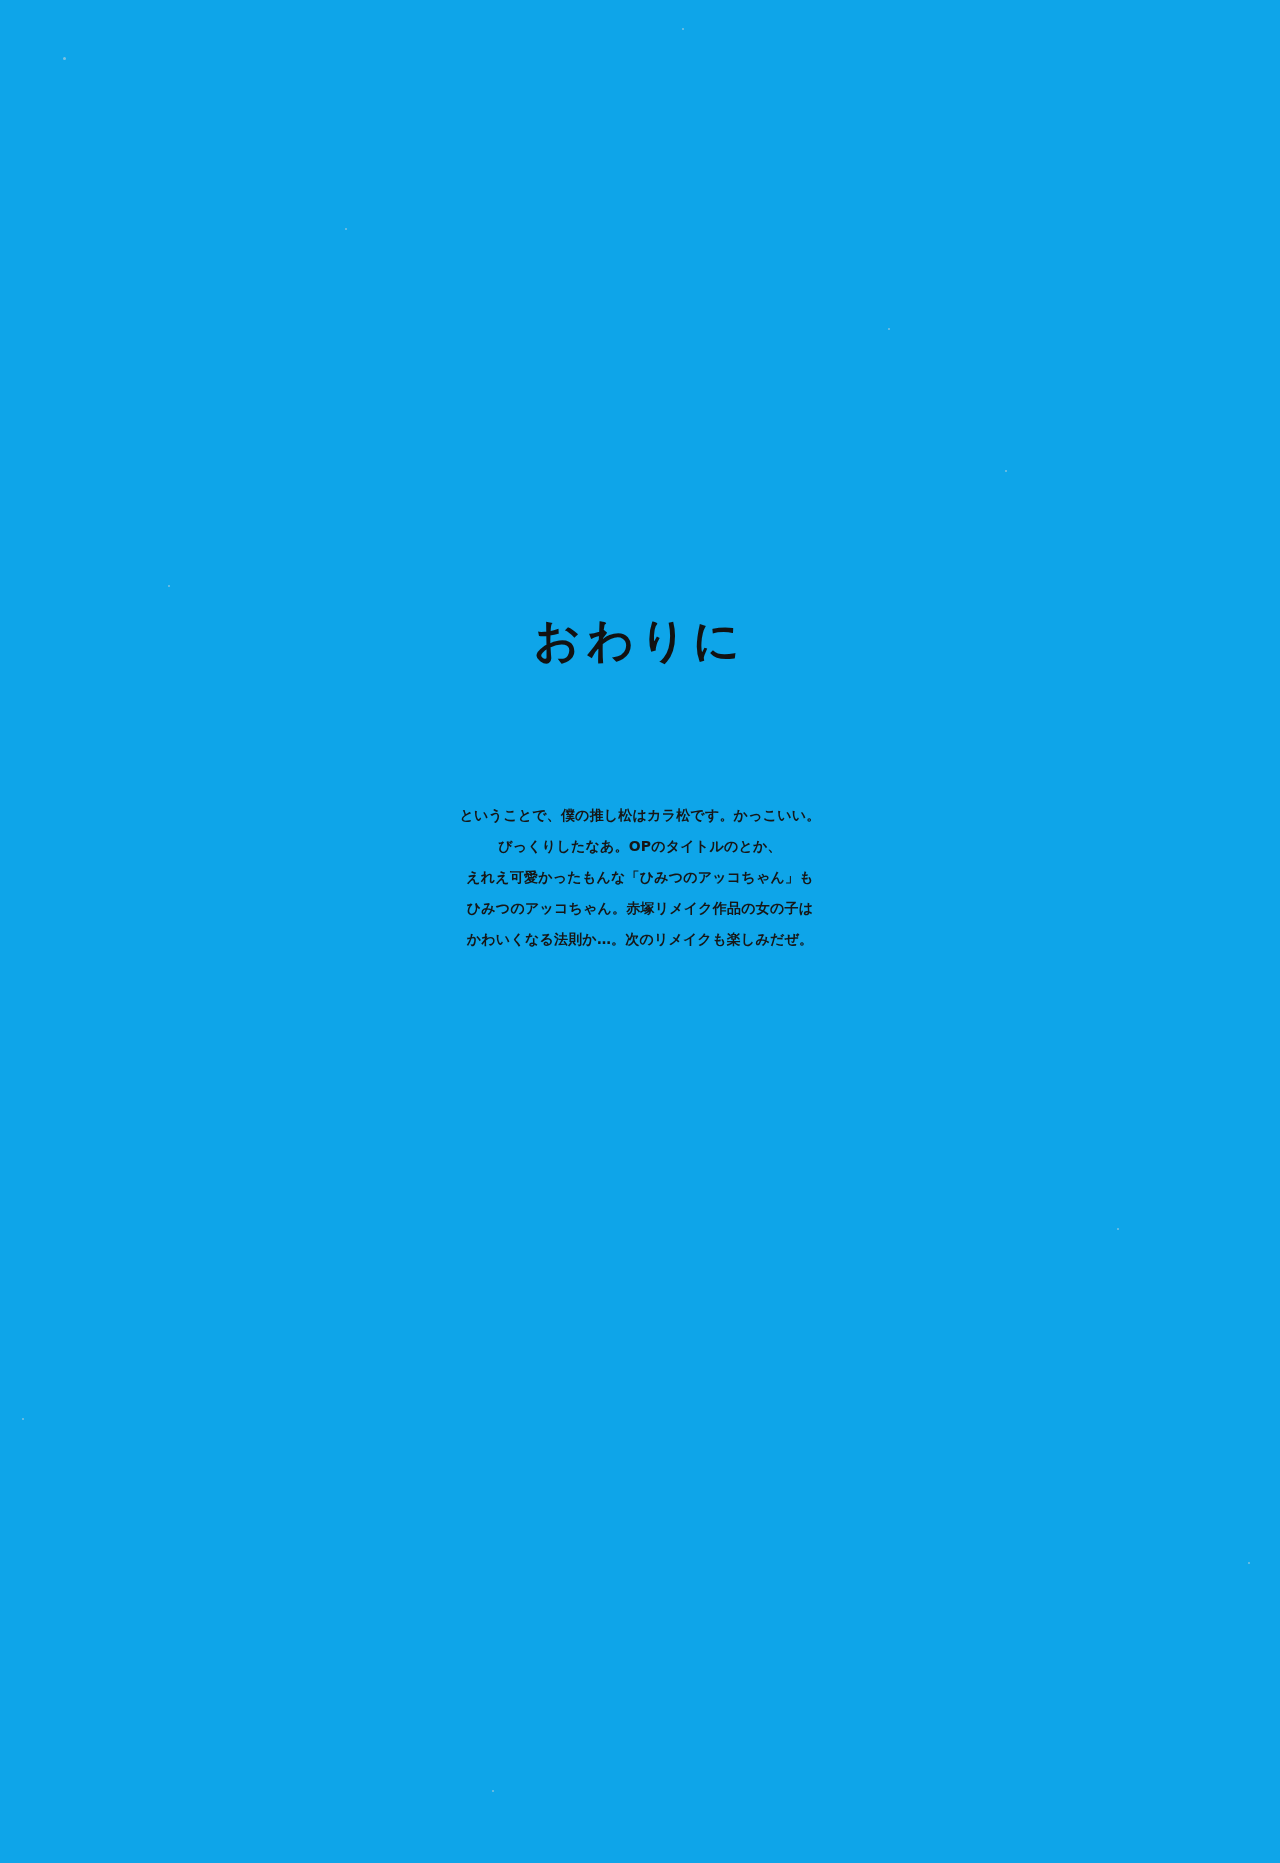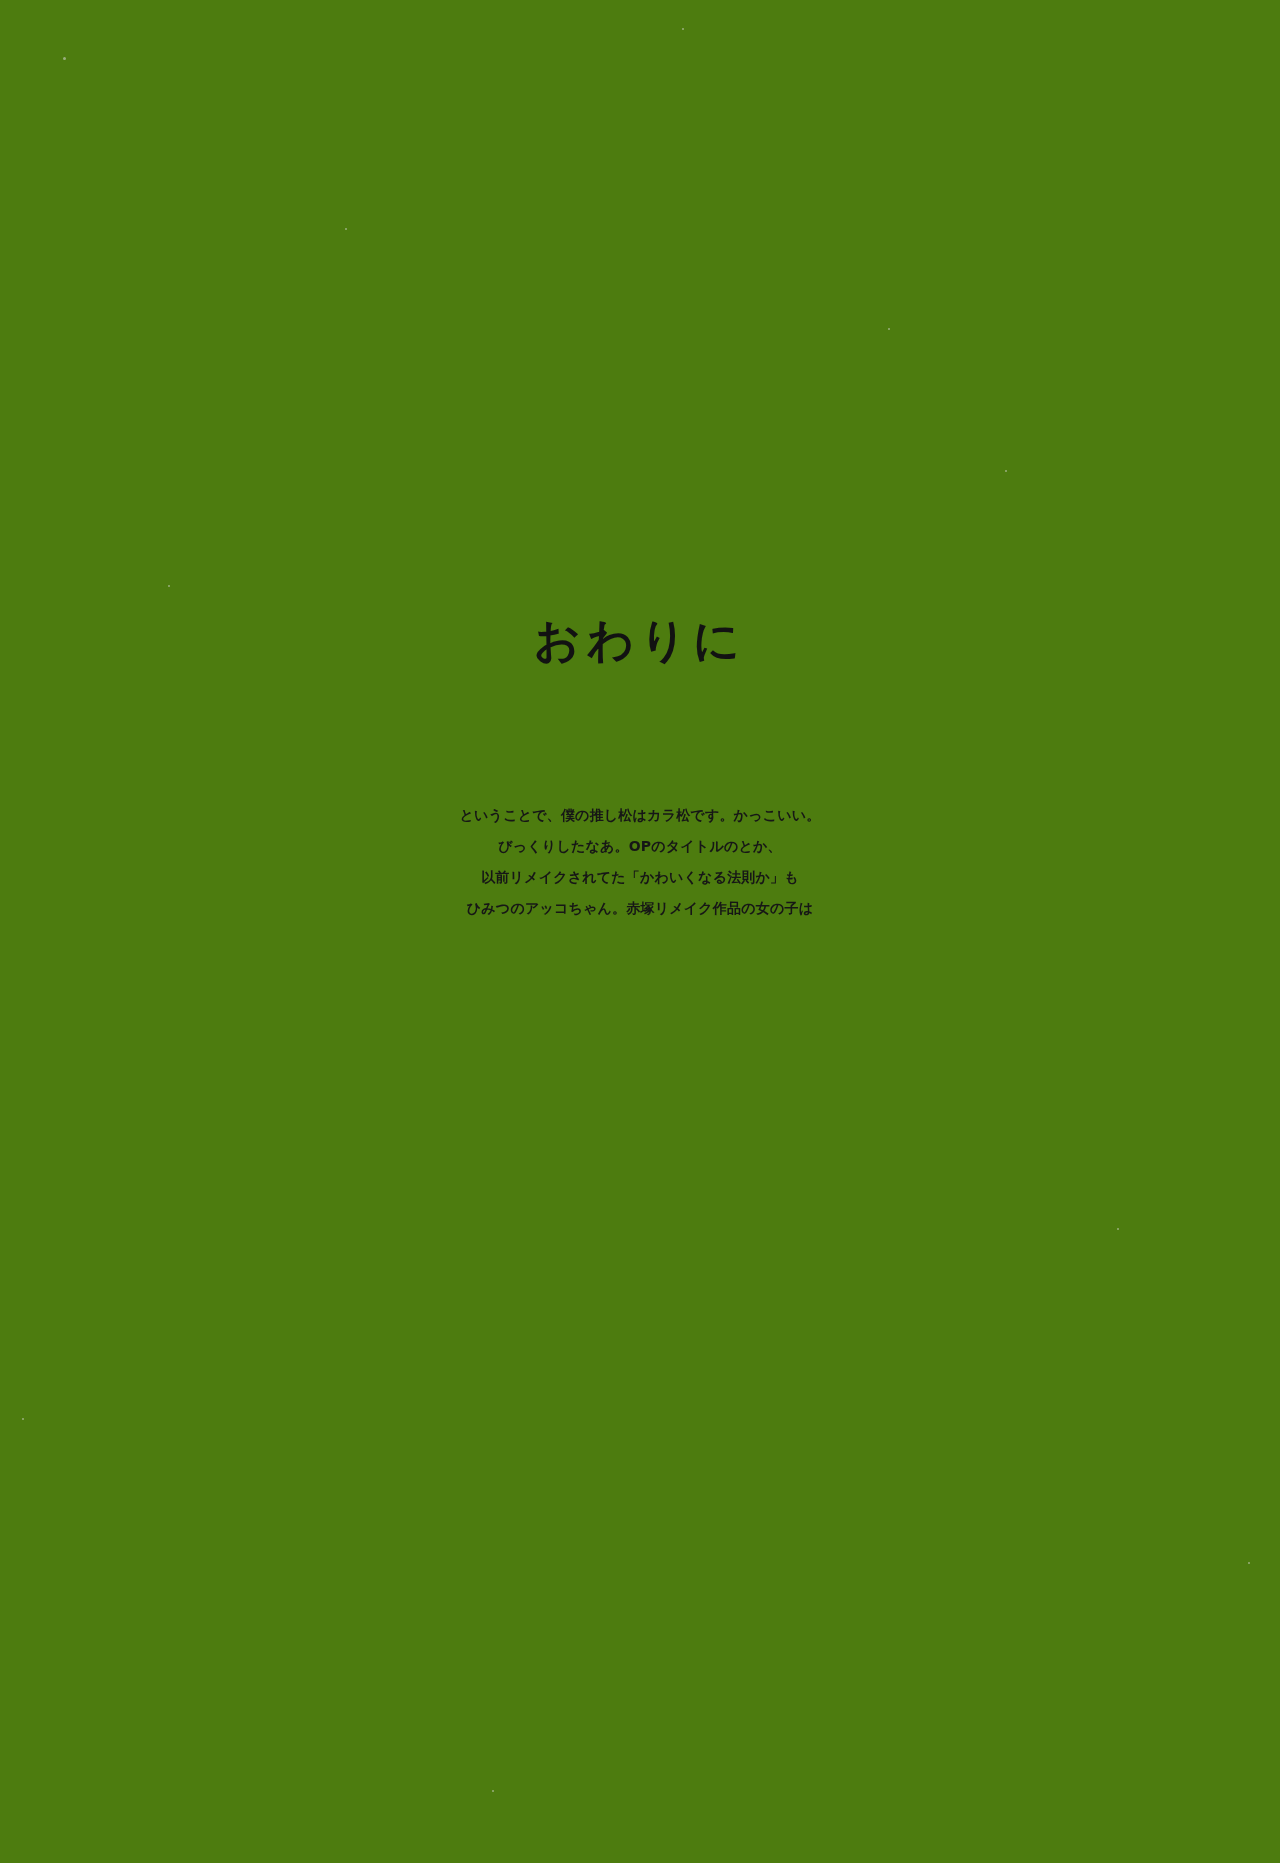--- a/index.html
+++ b/index.html
@@ -12,21 +12,21 @@
     background: #ffffff;
     font-family: "Liberation Sans", sans-serif;
     color: #1a1a1a;
     position: relative;
     overflow: hidden;
   }
 
   .page {
     position: absolute;
     inset: 0;
-    background: #4d7c0f;
+    background: #0ea5e9;
   }
 
   
   .speckle {
     position: absolute;
     background: #d8d8d8;
     border-radius: 50%;
     opacity: .55;
   }
 
@@ -75,17 +75,18 @@
   <div class="speckle" style="left:22px;  top:1418px;width:2px; height:2px;"></div>
   <div class="speckle" style="left:1248px;top:1562px;width:2px; height:2px;"></div>
   <div class="speckle" style="left:492px; top:1790px;width:2px; height:2px;"></div>
   <div class="speckle" style="left:1117px;top:1228px;width:2px; height:2px;"></div>
 
   <div class="afterword-title">おわりに</div>
 
   <div class="afterword-body">
     <span class="line">ということで、僕の推し松はカラ松です。かっこいい。</span>
     <span class="line">びっくりしたなあ。OPのタイトルのとか、</span>
-    <span class="line">以前リメイクされてた「かわいくなる法則か」も</span>
+    <span class="line">えれえ可愛かったもんな「ひみつのアッコちゃん」も</span>
     <span class="line">ひみつのアッコちゃん。赤塚リメイク作品の女の子は</span>
+    <span class="line">かわいくなる法則か…。次のリメイクも楽しみだぜ。</span>
   </div>
 
 </div>
 
 </body></html>

